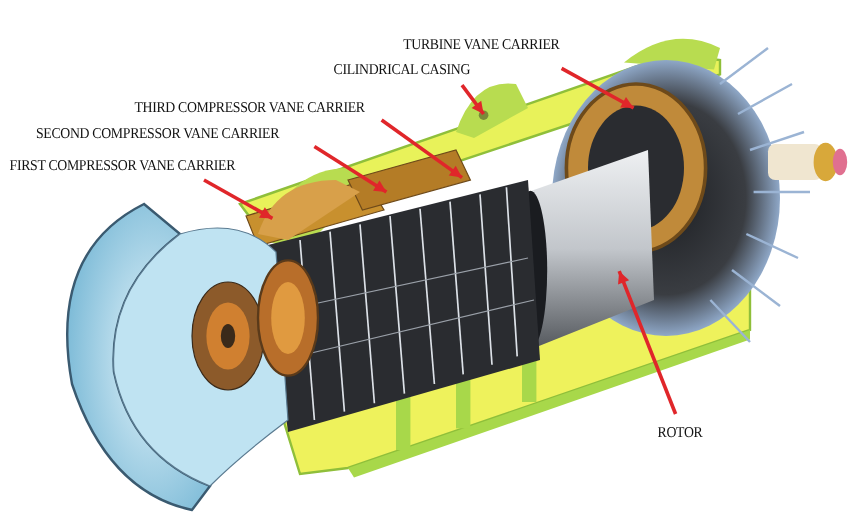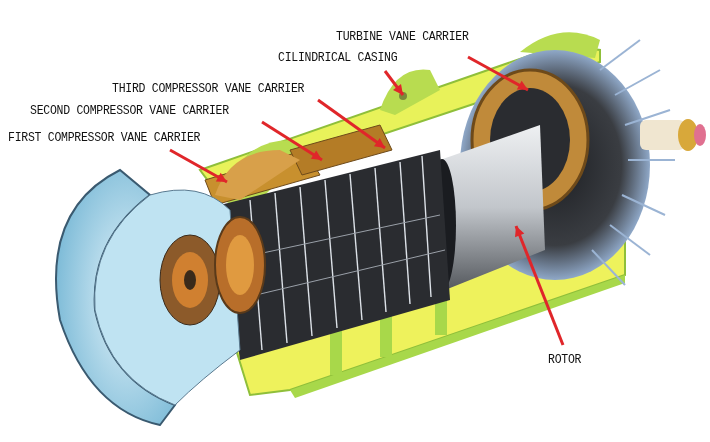--- a/index.html
+++ b/index.html
@@ -1,16 +1,16 @@
 <!DOCTYPE html>
 <html><head>
 <meta charset="utf-8">
 <style>
   html,body{margin:0;padding:0;background:#ffffff;}
-  #stage{position:relative;width:710px;height:442px;overflow:hidden;background:#ffffff;font-family:Liberation Mono, monospace;}
+  #stage{position:relative;width:710px;height:442px;overflow:hidden;background:#ffffff;font-family:Liberation Serif, serif;}
   #stage svg{position:absolute;left:0;top:0;}
   .lbl{position:absolute;font-size:12.5px;color:#111;letter-spacing:-0.3px;white-space:nowrap;transform:scaleX(0.92);transform-origin:left top;}
 </style>
 </head>
 <body>
 
 <div id="stage">
   <svg width="710" height="442" viewBox="0 0 710 442">
     <defs>
       <linearGradient id="rotorG" x1="0" y1="0" x2="0" y2="1">

